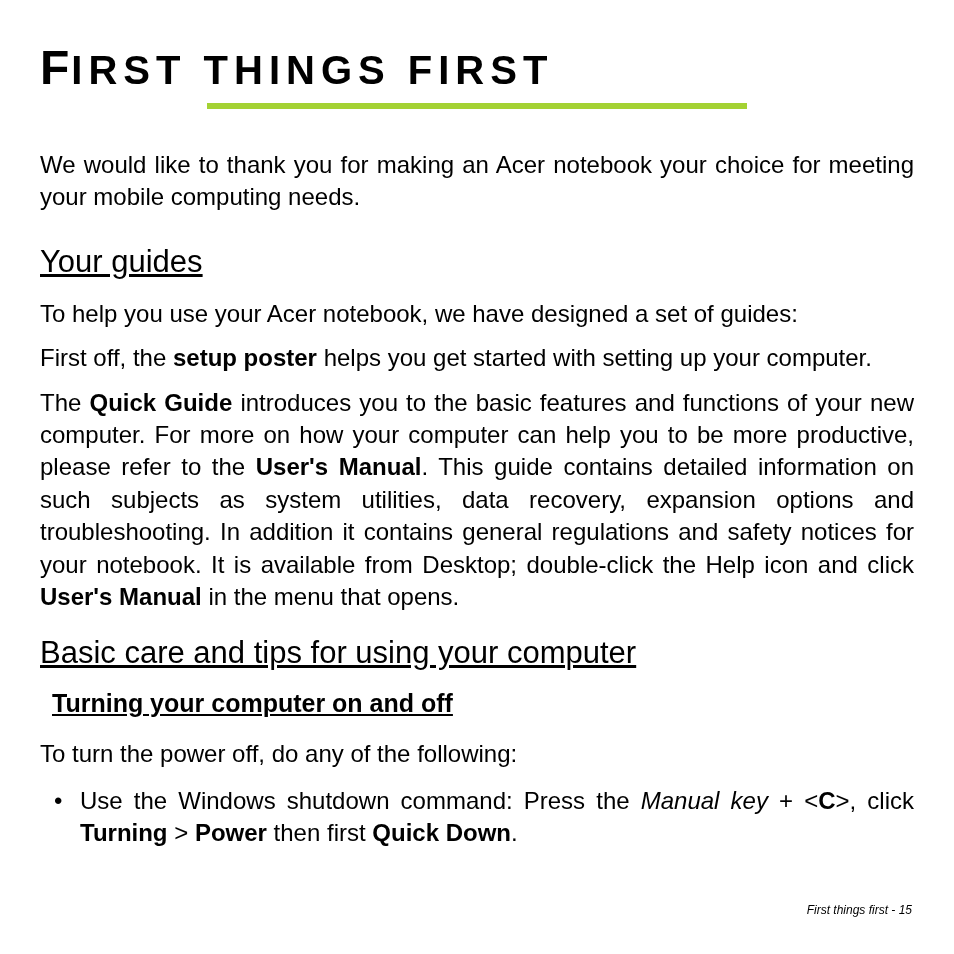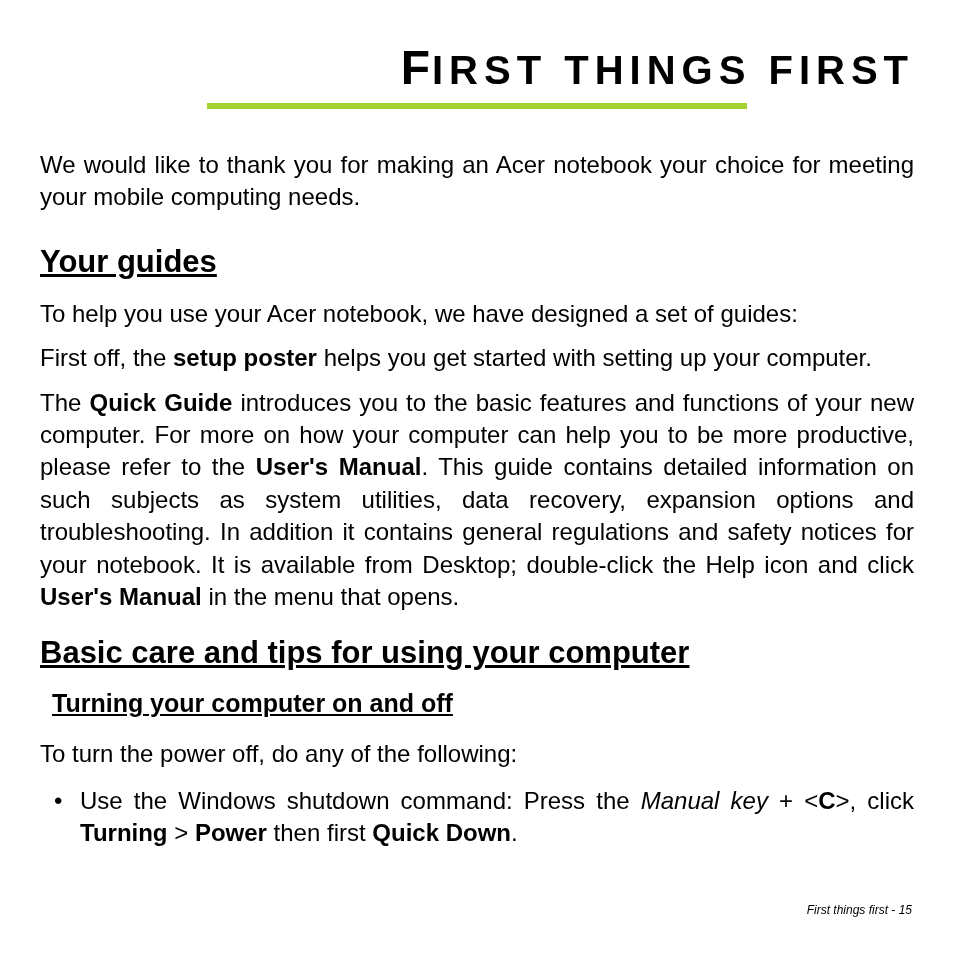--- a/index.html
+++ b/index.html
@@ -10,21 +10,21 @@
     body {
       width: 954px;
       height: 954px;
       background: #ffffff;
       font-family: Arial, Helvetica, sans-serif;
       padding: 30px 40px 20px 40px;
       position: relative;
       color: #000;
     }
     .page-title {
-      text-align: right;
+      text-align: left;
       font-size: 40px;
       font-weight: bold;
       letter-spacing: 6px;
       margin-top: 10px;
       margin-bottom: 8px;
     }
     .page-title .first-letter {
       font-size: 48px;
       letter-spacing: 2px;
     }
@@ -35,21 +35,21 @@
       margin: 0 auto 40px auto;
     }
     .intro-text {
       font-size: 24px;
       line-height: 1.35;
       text-align: justify;
       margin-bottom: 30px;
     }
     .section-heading {
       font-size: 31px;
-      font-weight: bold;
+      font-weight: normal;
       text-decoration: underline;
       margin-bottom: 18px;
     }
     .body-text {
       font-size: 24px;
       line-height: 1.35;
       text-align: justify;
       margin-bottom: 12px;
     }
     .body-text.last-in-group {

